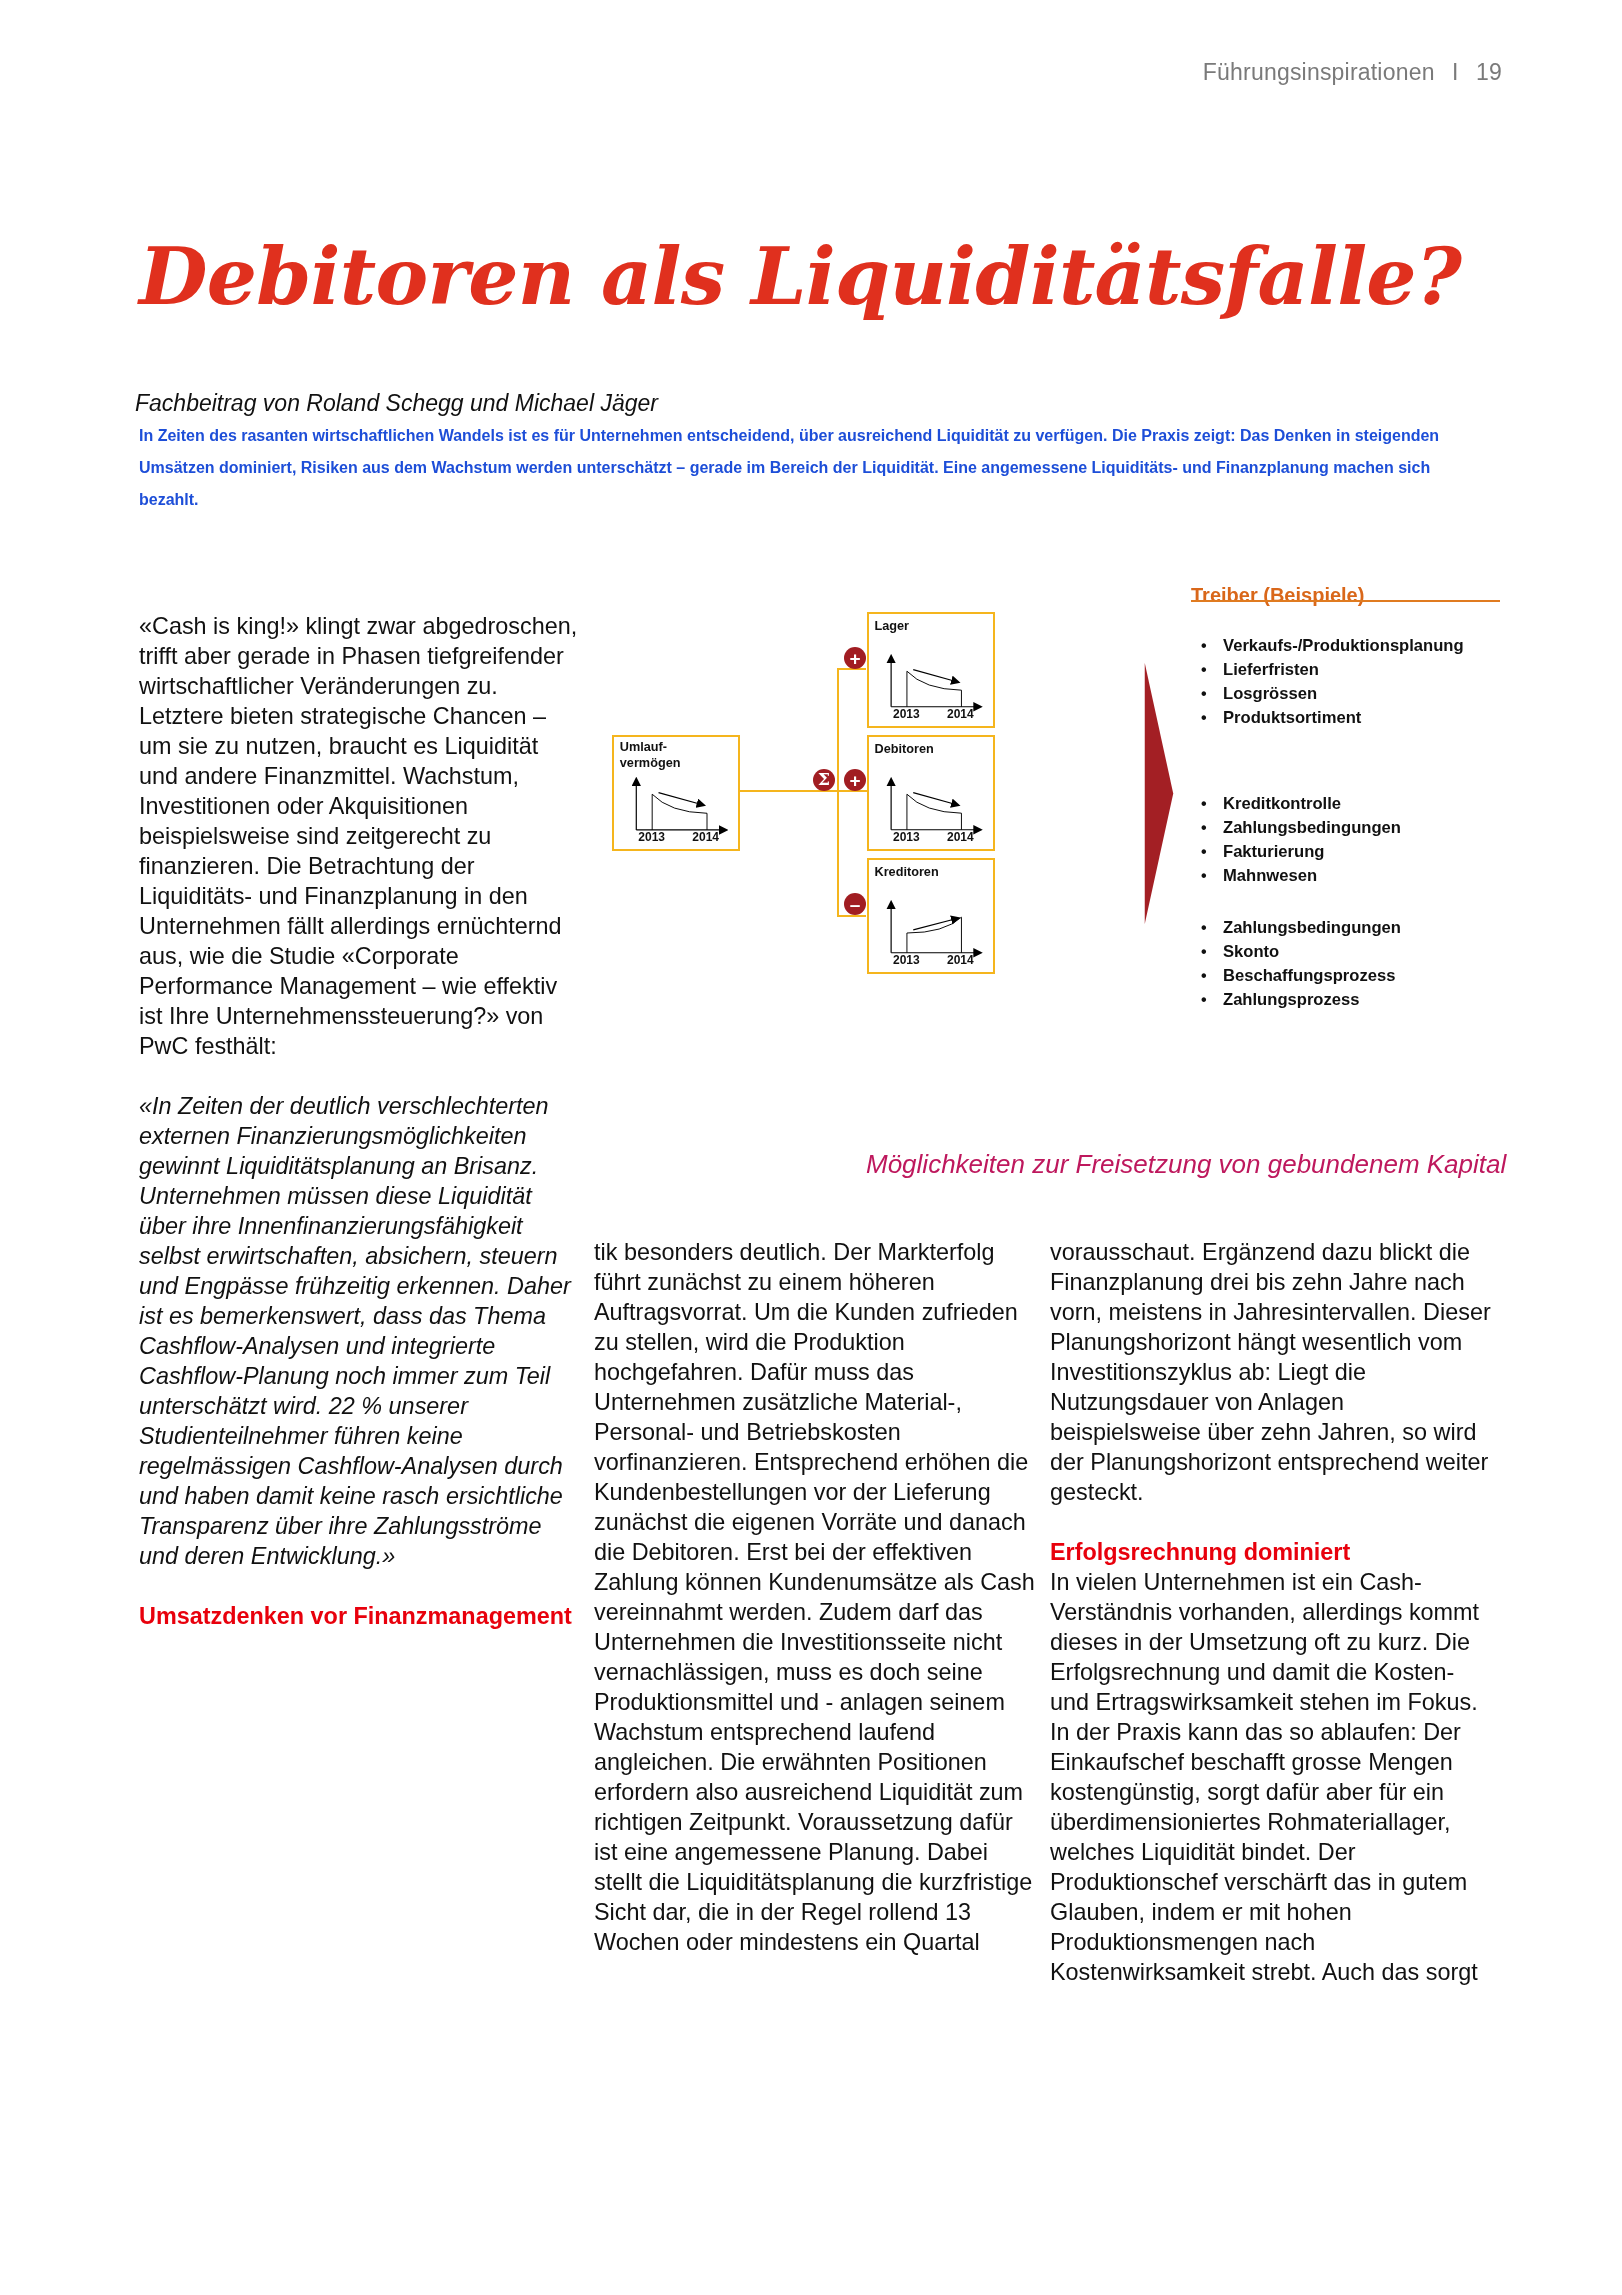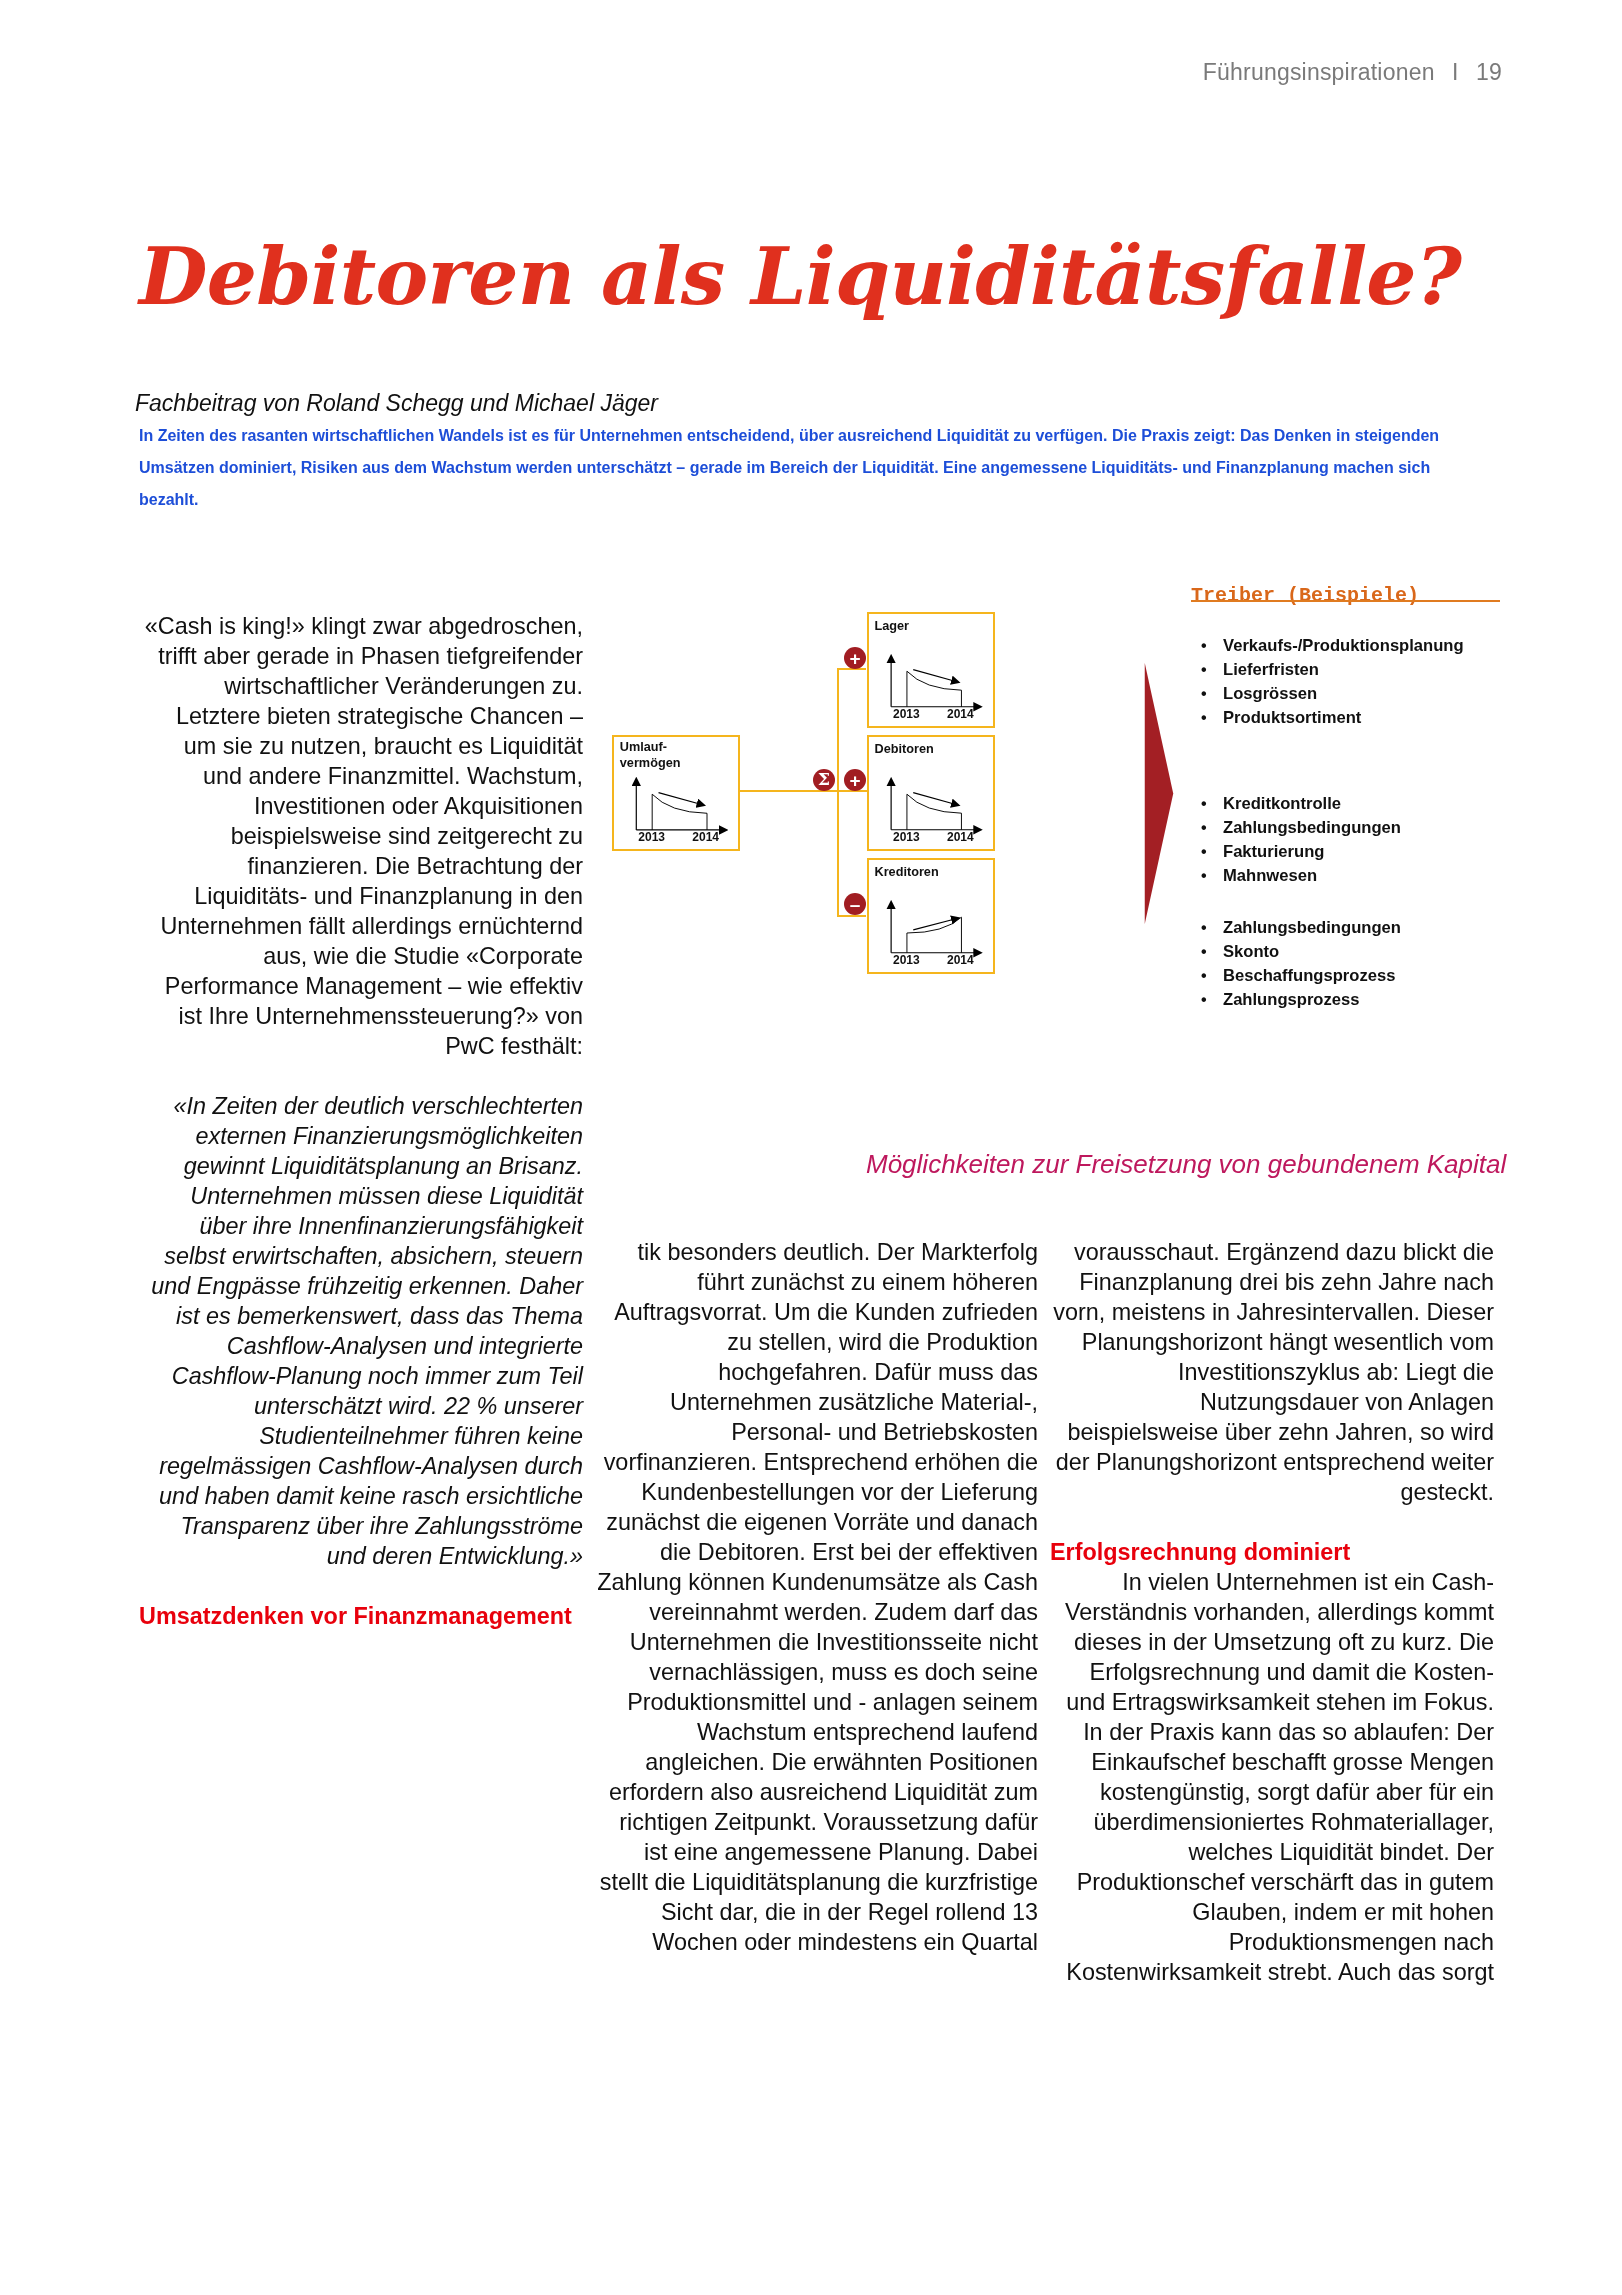--- a/index.html
+++ b/index.html
@@ -25,21 +25,21 @@
       font-size: 23px; font-style: italic; color: #111;
     }
     .lead {
       position: absolute; left: 139px; top: 420px; width: 1331px;
       font-size: 16px; font-weight: bold; line-height: 32px; color: #1d4ed8;
     }
 
     .col {
       position: absolute; font-size: 23.4px; line-height: 30px; color: #111;
     }
-    .col p { margin-bottom: 30px; text-align: right; }
+    .col p { margin-bottom: 30px; }
     .col p.italic { font-style: italic; }
     .col h3 { color: #e8000c; font-size: 23.4px; font-weight: bold; line-height: 30px; }
     .col p.after-h { margin-top: 0; }
     .col1 { left: 139px; top: 611px; width: 444px; }
     .col2 { left: 594px; top: 1237px; width: 444px; }
     .col3 { left: 1050px; top: 1237px; width: 444px; }
 
     
     .diagram { position: absolute; left: 602px; top: 570px; width: 903px; height: 602px; }
     .box {
@@ -57,21 +57,21 @@
     .badge {
       position: absolute; width: 22px; height: 22px; border-radius: 50%;
       background: #a11d22; color: #fff; font-weight: bold;
       display: flex; align-items: center; justify-content: center;
       font-size: 19px; line-height: 1;
     }
     .badge.sigma { font-family: "DejaVu Serif", serif; font-size: 17.4px; }
 
     .drivers-title {
       position: absolute; left: 1191px; top: 584px;
-      font-size: 20px; font-weight: bold; color: #d9671a; font-family: Liberation Mono, monospace;
+      font-size: 20px; font-weight: bold; color: #d9671a;
     }
     .drivers-rule {
       position: absolute; left: 1191px; top: 600px; width: 309px; height: 2.4px; background: #e07b20;
     }
     .chevron { position: absolute; left: 1143px; top: 663px; }
     .driver-group { position: absolute; left: 1201px; list-style: none; }
     .driver-group li {
       font-size: 16.6px; font-weight: bold; line-height: 24px; color: #111;
       display: flex; align-items: center;
     }

